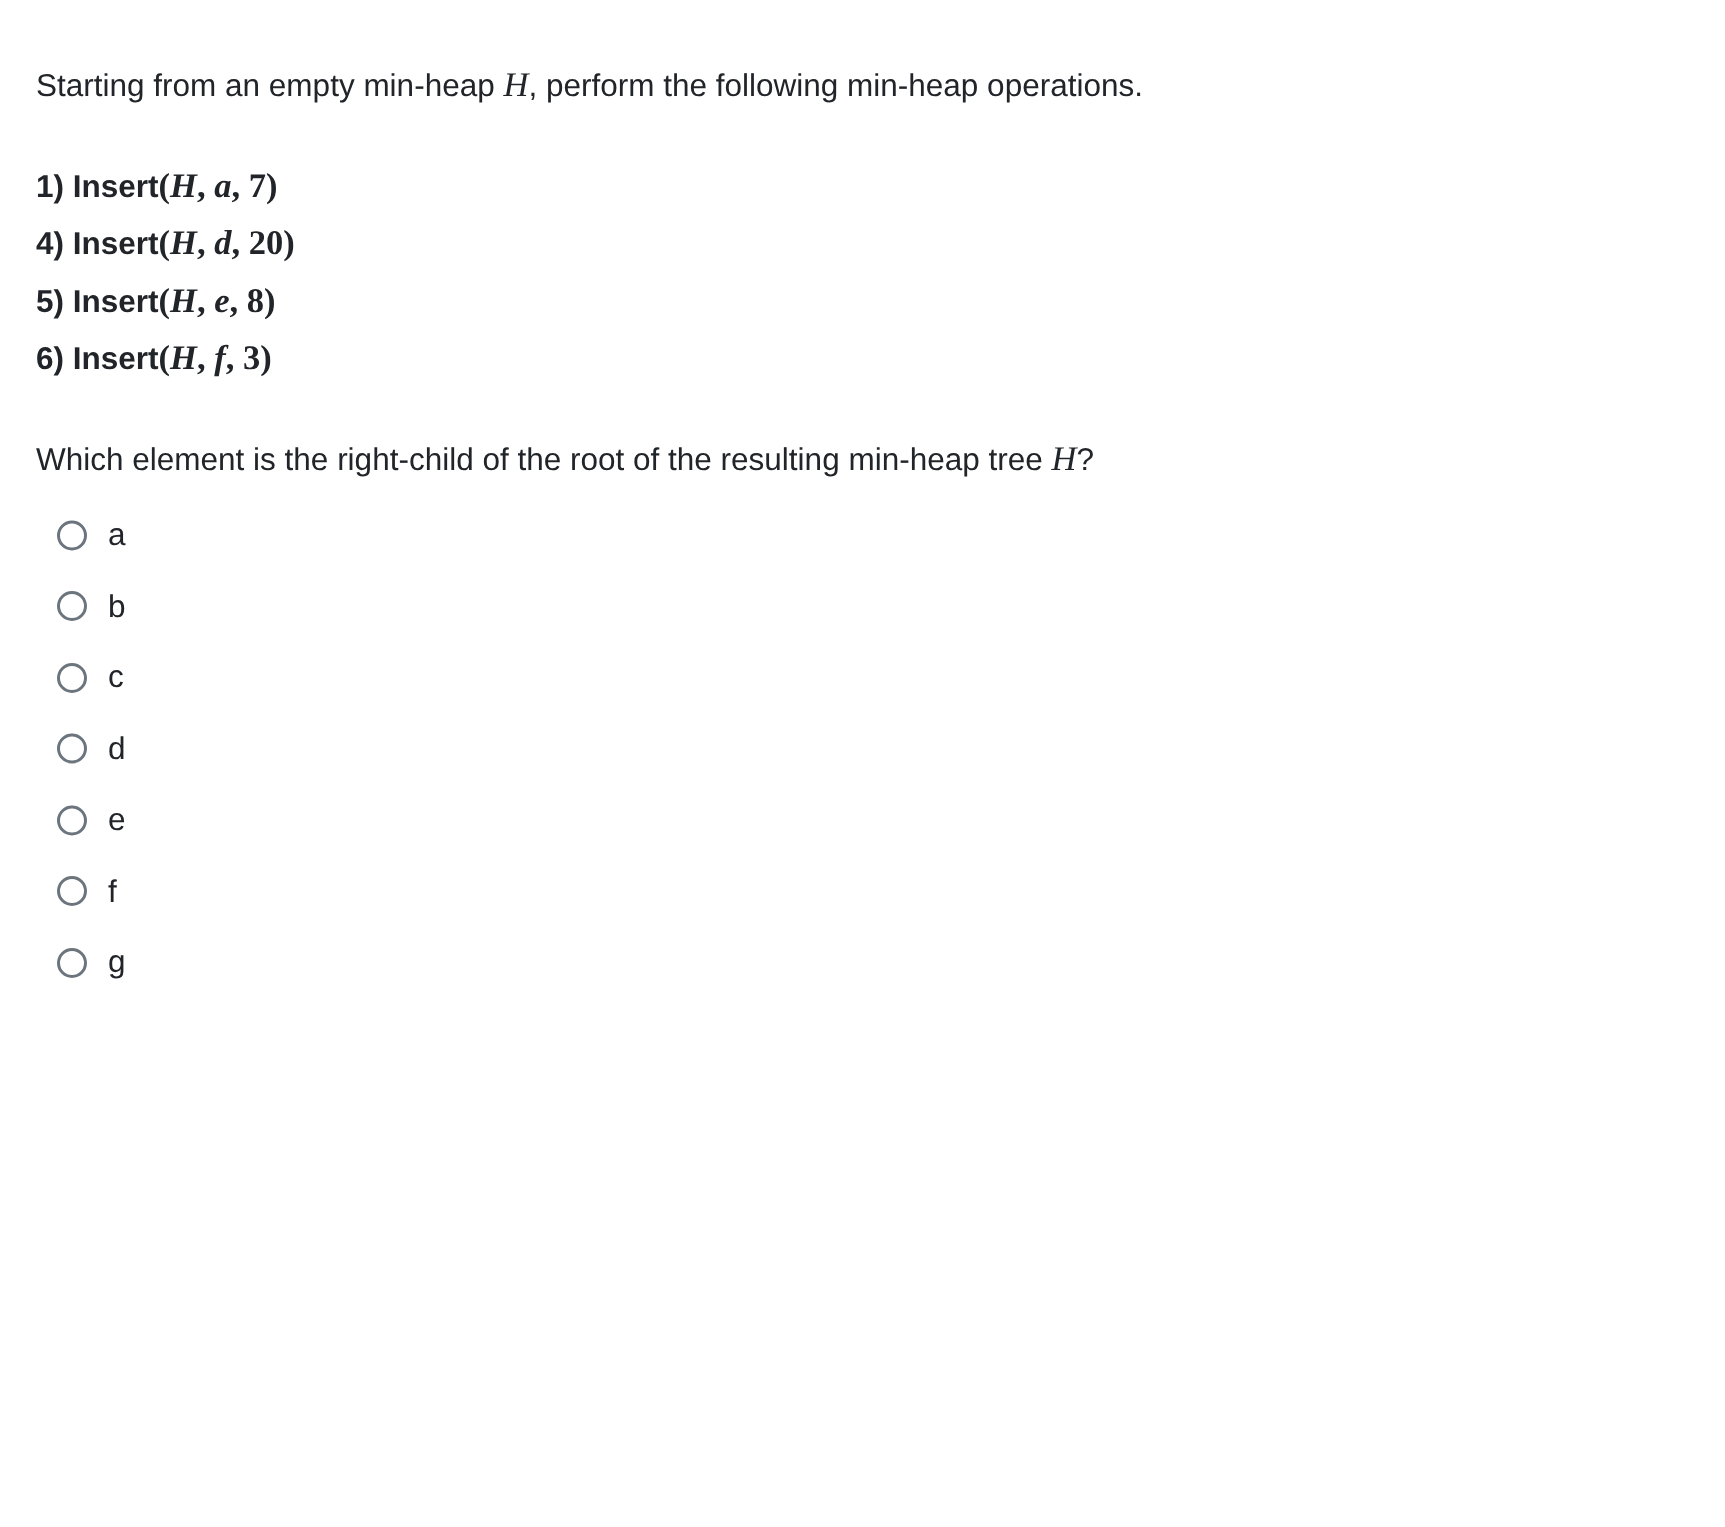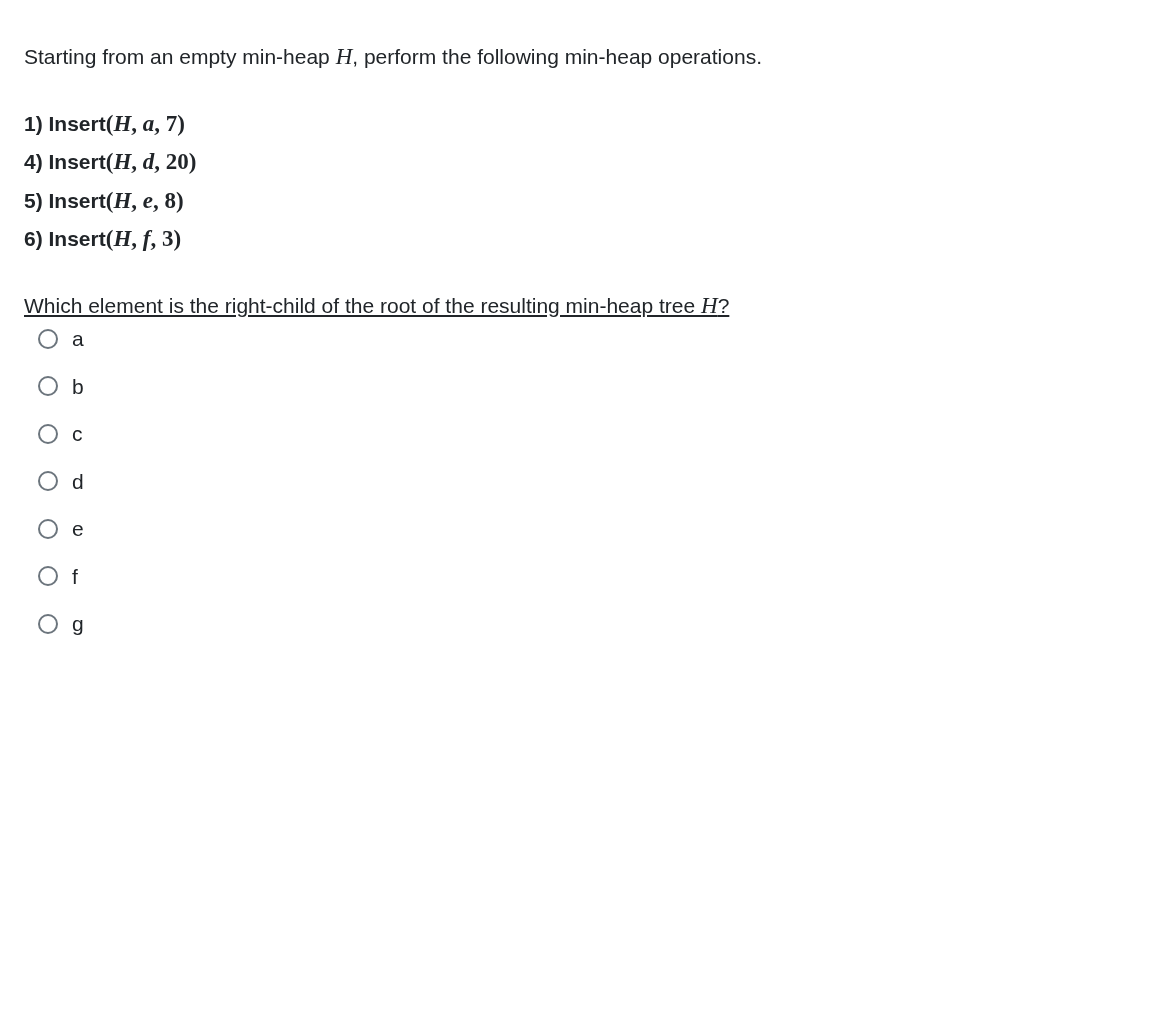--- a/index.html
+++ b/index.html
@@ -21,21 +21,21 @@
       margin-top: 16px;
     }
     .ops {
       margin-bottom: 32px;
     }
     .op-line {
       margin-bottom: 4px;
       font-weight: bold;
     }
     .question {
-      text-decoration: underline;
+      margin-bottom: 18px;
     }
     .math-it {
       font-family: 'Times New Roman', serif;
       font-style: italic;
       font-size: 23px;
     }
     .math-rm {
       font-family: 'Times New Roman', serif;
       font-style: normal;
       font-size: 23px;

